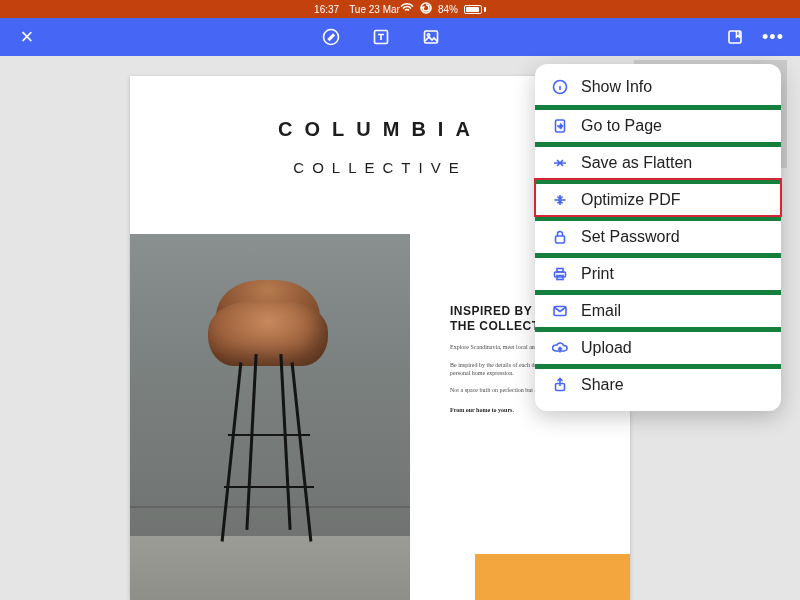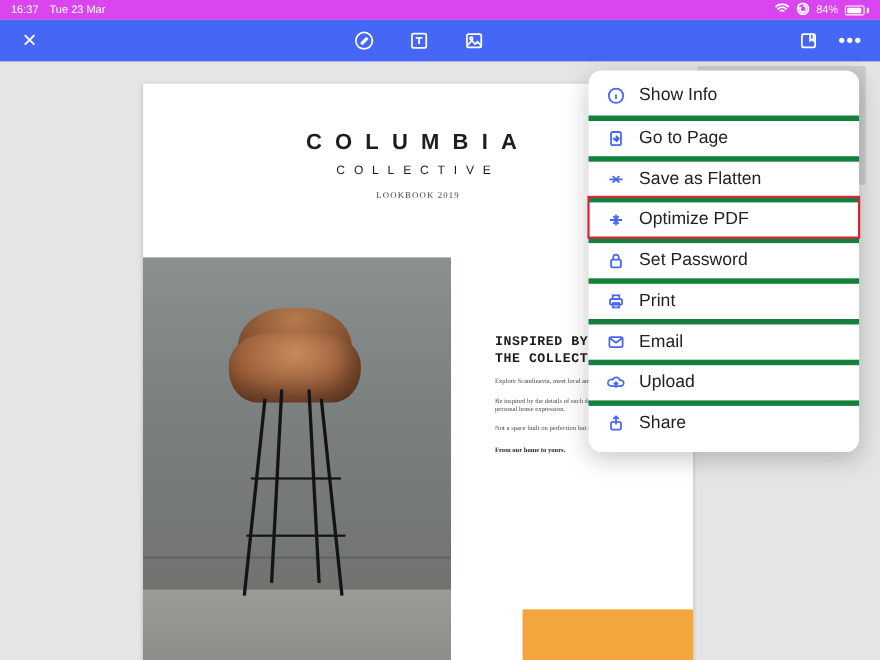--- a/index.html
+++ b/index.html
@@ -1,21 +1,21 @@
 <!DOCTYPE html>
 <html><head>
 <meta charset="utf-8">
 <style>
   * { box-sizing: border-box; margin: 0; padding: 0; font-family: -apple-system, "Helvetica Neue", Arial, sans-serif; }
   html, body { width: 800px; height: 600px; overflow: hidden; background: #dcdcdc; }
 
   .status-bar {
     position: absolute; top: 0; left: 0; right: 0; height: 18px;
-    background: #d946ef; color: #fff; font-size: 10px;
-    display: flex; align-items: center; justify-content: space-between;
+    background: #c2410c; color: #fff; font-size: 10px;
+    display: flex; align-items: center; justify-content: center;
     padding: 0 10px;
   }
   .status-left { display: flex; gap: 10px; }
   .status-right { display: flex; gap: 6px; align-items: center; }
 
   .toolbar {
     position: absolute; top: 18px; left: 0; right: 0; height: 38px;
     background: #4666f6; color: #fff;
     display: flex; align-items: center; justify-content: space-between;
     padding: 0 18px;
@@ -34,21 +34,21 @@
     position: absolute; top: 20px; left: 130px; width: 500px; bottom: 0;
     background: #fff; box-shadow: 0 1px 4px rgba(0,0,0,0.2);
     overflow: hidden;
   }
   .thumb {
     position: absolute; top: 4px; right: 13px; width: 153px; height: 108px;
     background: #ccc;
   }
 
   .hero-title { text-align: center; margin-top: 42px; letter-spacing: 12px; font-size: 20px; font-weight: 700; color:#1d1d1d;}
-  .hero-sub { text-align: center; margin-top: 8px; letter-spacing: 8px; font-size: 11px; color:#1d1d1d;}
+  .hero-sub { text-align: center; margin-top: 18px; letter-spacing: 8px; font-size: 15px; color:#1d1d1d;}
   .hero-lookbook { text-align: center; margin-top: 12px; font-size: 8px; letter-spacing: 1px; color:#444; font-family: "Times New Roman", serif;}
 
   .photo {
     position: absolute; top: 158px; left: 0; width: 280px; bottom: 0;
     background: linear-gradient(180deg, #8a9090 0%, #7d8382 30%, #6c6e6b 100%);
     overflow: hidden;
   }
   .chair-seat {
     position: absolute; top: 68px; left: 78px; width: 120px; height: 64px;
     background: radial-gradient(ellipse at 50% 30%, #c7885c, #7f4526);
@@ -68,21 +68,21 @@
   .brace { position:absolute; background:#141414; height:2px;}
   .brace.b1 { top:200px; left:98px; width:82px;}
   .brace.b2 { top:252px; left:94px; width:90px;}
   .floor { position:absolute; left:0; right:0; bottom:0; height:64px; background:linear-gradient(#9c9c96,#8e8e88);}
   .wall-line{position:absolute; top:272px; left:0; right:0; height:2px; background:rgba(0,0,0,0.15);}
 
   .rhs {
     position: absolute; top: 228px; left: 320px; right: 18px;
     color:#1d1d1d;
   }
-  .rhs-h { font-size: 12px; font-weight: 700; letter-spacing: 0.5px; line-height: 1.25; font-family: Liberation Mono, monospace;}
+  .rhs-h { font-size: 12px; font-weight: 700; letter-spacing: 0.5px; line-height: 1.25;}
   .rhs-p { font-size: 6px; color:#4a4a4a; margin-top: 10px; font-family:"Times New Roman", serif; line-height:1.3;}
   .rhs-tag { font-size: 6px; font-weight:600; margin-top:12px; font-family:"Times New Roman", serif;}
   .orange { position:absolute; left: 345px; right: 0; bottom:0; height:46px; background:#f4a63e;}
 
   
   .menu {
     position: absolute; top: 64px; left: 535px; width: 246px;
     background: #fff; border-radius: 12px;
     box-shadow: 0 6px 22px rgba(0,0,0,0.22);
     padding: 4px 0 10px;
@@ -166,21 +166,20 @@
     </span>
     <span class="tb-icon tb-dots">•••</span>
   </div>
 </div>
 
 <div class="canvas">
   <div class="thumb"></div>
   <div class="page">
     <div class="hero-title">COLUMBIA</div>
     <div class="hero-sub">COLLECTIVE</div>
-    <div class="hero-lookbook">LOOKBOOK 2019</div>
 
     <div class="photo">
       <div class="wall-line"></div>
       <div class="floor"></div>
       <div class="chair-back"></div>
       <div class="chair-seat"></div>
       <div class="leg l1"></div>
         <div class="leg l2"></div>
         <div class="leg l3"></div>
         <div class="leg l4"></div>

